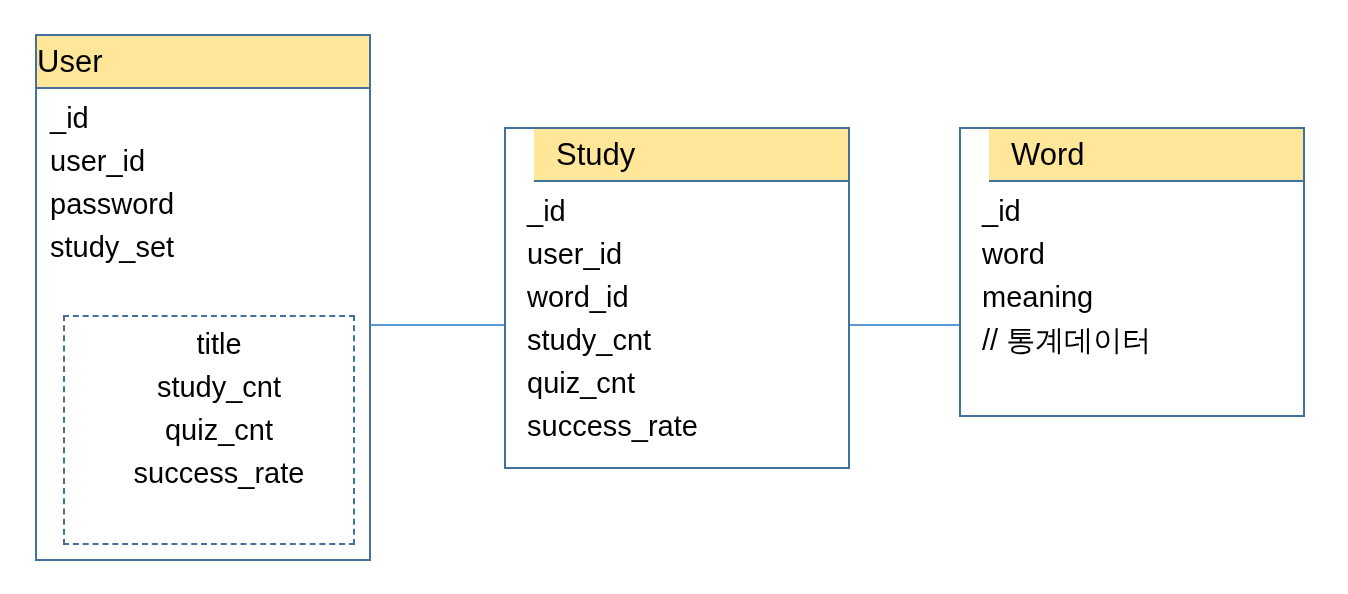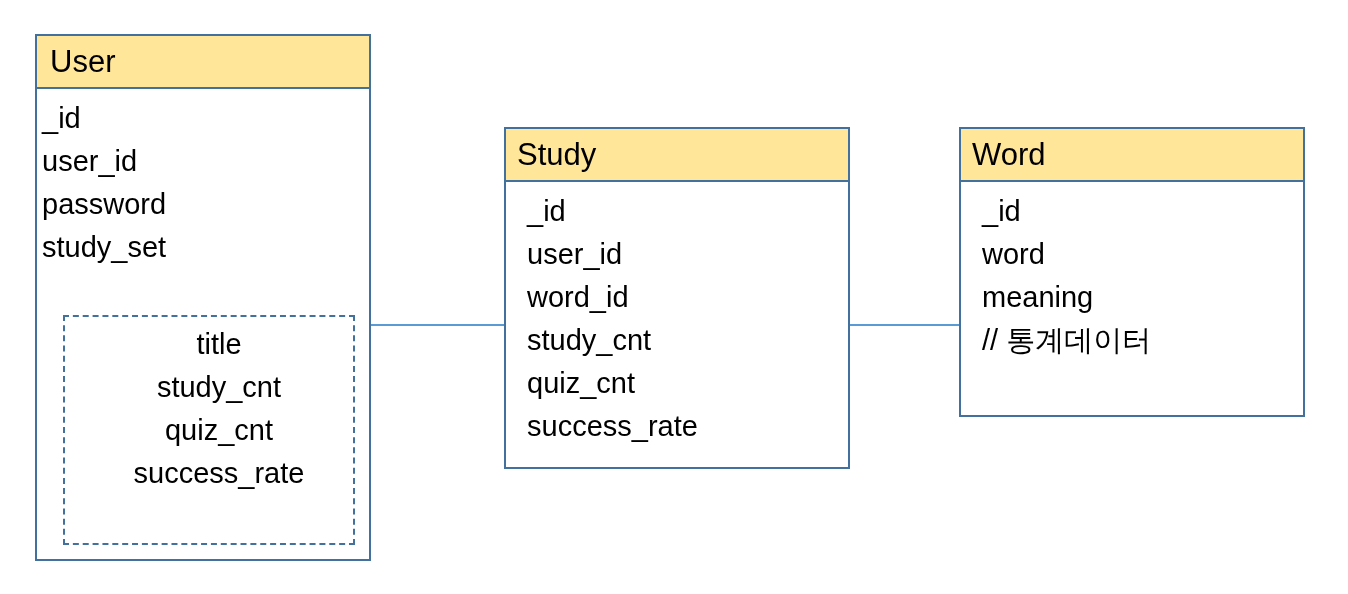--- a/index.html
+++ b/index.html
@@ -18,33 +18,32 @@
     border: 2px solid #41719C;
     background: #ffffff;
   }
   .entity-header {
     box-sizing: border-box;
     height: 53px;
     line-height: 51px;
     background: #FFE699;
     border-bottom: 2px solid #41719C;
     font-size: 31px;
-    padding-left: 13px;
     white-space: nowrap;
     overflow: hidden;
   }
   .entity-fields {
     list-style: none;
     margin: 0;
-    padding: 8px 0 0 5px;
+    padding: 8px 0 0 13px;
     font-size: 29px;
     line-height: 43px;
     white-space: nowrap;
   }
-  .pad-lg .entity-header { padding-left: 11px; }
+  .pad-lg .entity-header { padding-left: 22px; margin-left: 28px; }
   .pad-lg .entity-fields { padding-left: 21px; }
   .subgroup {
     position: absolute;
     box-sizing: border-box;
     border: 2px dashed #41719C;
     background: #ffffff;
     text-align: center;
   }
   .subgroup .entity-fields { padding: 6px 0 0 20px; }
   .connector {

